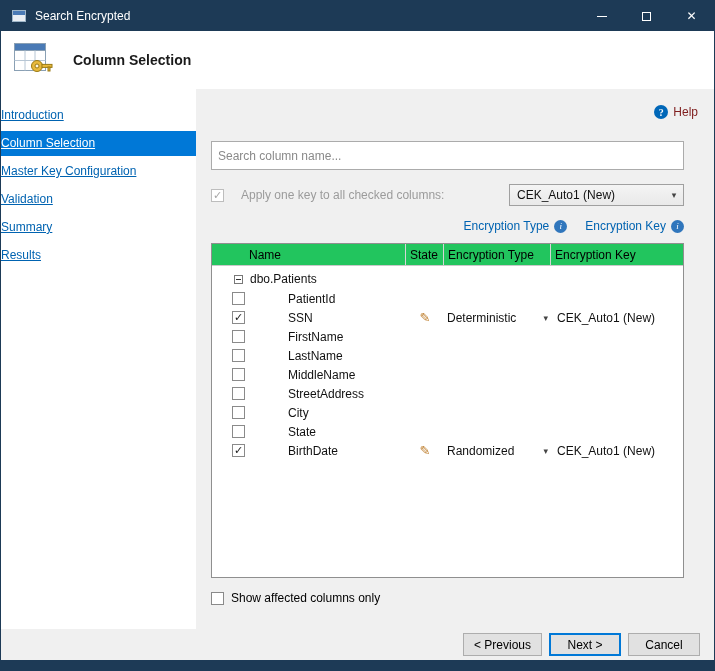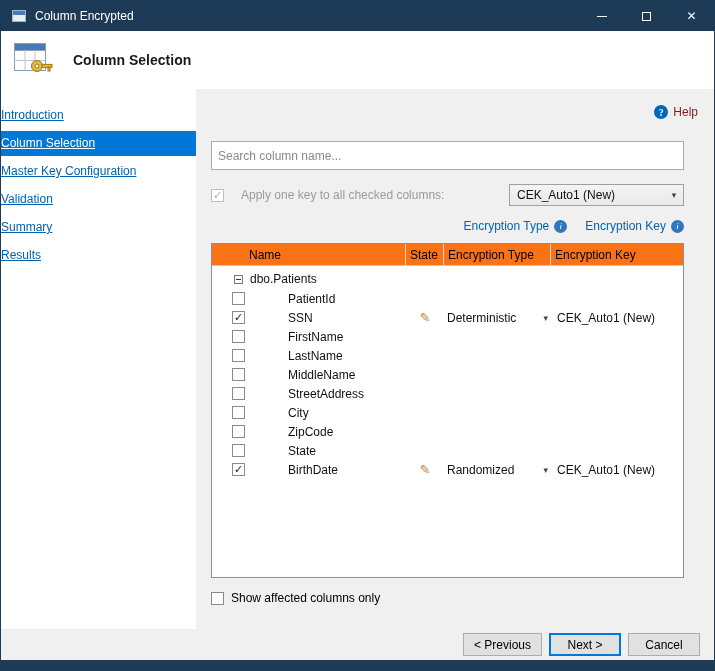--- a/index.html
+++ b/index.html
@@ -58,21 +58,21 @@
 
   .links-row { margin-top:12px; height:16px; display:flex; align-items:center; justify-content:flex-end; }
   .link { color:#0063b1; cursor:pointer; }
   .info-icon { width:13px; height:13px; border-radius:50%; background:#3076bc; color:#fff; font-size:9px; font-style:italic;
                font-family:"Liberation Serif", serif; display:inline-flex; align-items:center; justify-content:center;
                margin-left:5px; cursor:pointer; }
   .link-gap { width:18px; }
 
   
   .table { margin-top:9px; height:335px; background:#fff; border:1px solid #8f8f8f; display:flex; flex-direction:column; }
-  .thead { flex:0 0 22px; display:flex; border-bottom:1px solid #c9c9c9; background:#f97316; }
+  .thead { flex:0 0 22px; display:flex; border-bottom:1px solid #c9c9c9; background:#22c55e; }
   .th { padding:4px 4px 0 4px; border-right:1px solid #d6d6d6; font-size:12px; color:#000; white-space:nowrap; overflow:hidden; }
   .th-name { width:194px; padding-left:37px; }
   .th-state { width:38px; }
   .th-type { width:107px; }
   .th-key { flex:1; border-right:none; }
 
   .tbody { flex:1 1 auto; overflow:hidden; padding-top:3px; }
 
   .group-row { height:20px; display:flex; align-items:center; padding-left:22px; }
   .expander { width:9px; height:9px; border:1px solid #787878; background:#fff; position:relative; margin-right:7px; cursor:pointer; }
@@ -97,21 +97,21 @@
   .btn.default { border:1px solid #0078d7; box-shadow: inset 0 0 0 1px #0078d7; }
   .bottom-strip { flex:0 0 10px; background:#1d3a56; }
 </style>
 </head>
 <body>
 
 <div class="window">
 
   <div class="titlebar">
     <span class="app-icon"></span>
-    <span class="title-text">Column Encrypted</span>
+    <span class="title-text">Search Encrypted</span>
     <div class="win-controls">
       <div class="win-btn">
           <span class="min-line"></span>
         </div>
       <div class="win-btn">
           <span class="max-box"></span>
         </div>
       <div class="win-btn">
           <span>✕</span>
         </div>
@@ -249,29 +249,20 @@
                 <span class="cb"></span>
                 <span class="rname">City</span>
               </div>
               <div class="c-state"></div>
               <div class="c-type"></div>
               <div class="c-key"></div>
             </div>
             <div class="trow">
               <div class="c-name">
                 <span class="cb"></span>
-                <span class="rname">ZipCode</span>
-              </div>
-              <div class="c-state"></div>
-              <div class="c-type"></div>
-              <div class="c-key"></div>
-            </div>
-            <div class="trow">
-              <div class="c-name">
-                <span class="cb"></span>
                 <span class="rname">State</span>
               </div>
               <div class="c-state"></div>
               <div class="c-type"></div>
               <div class="c-key"></div>
             </div>
             <div class="trow">
               <div class="c-name">
                 <span class="cb">✓</span>
                 <span class="rname">BirthDate</span>

